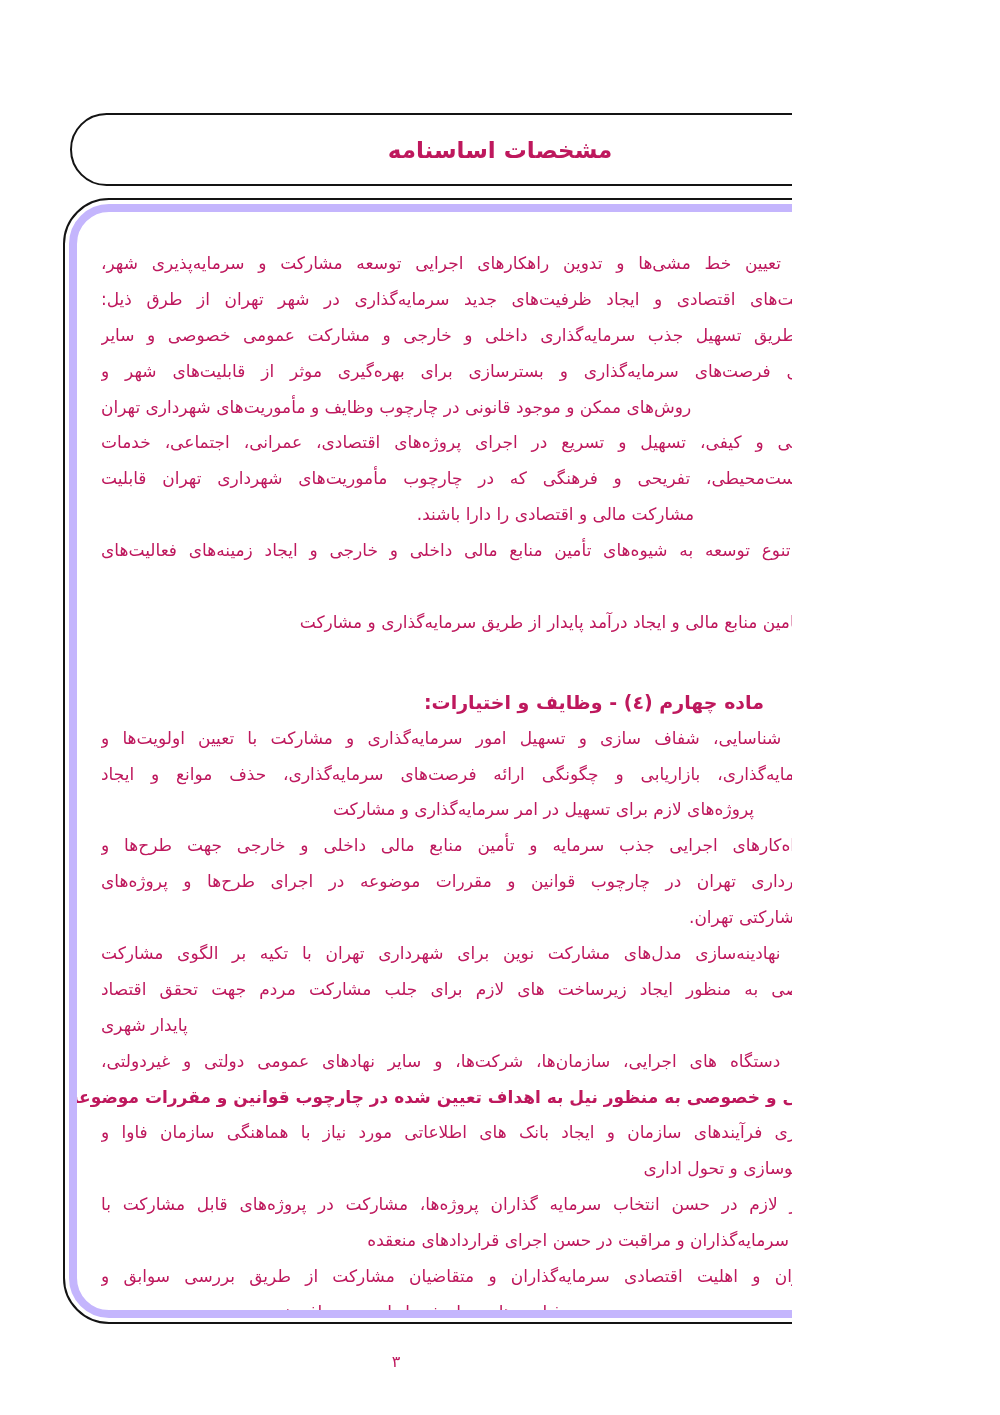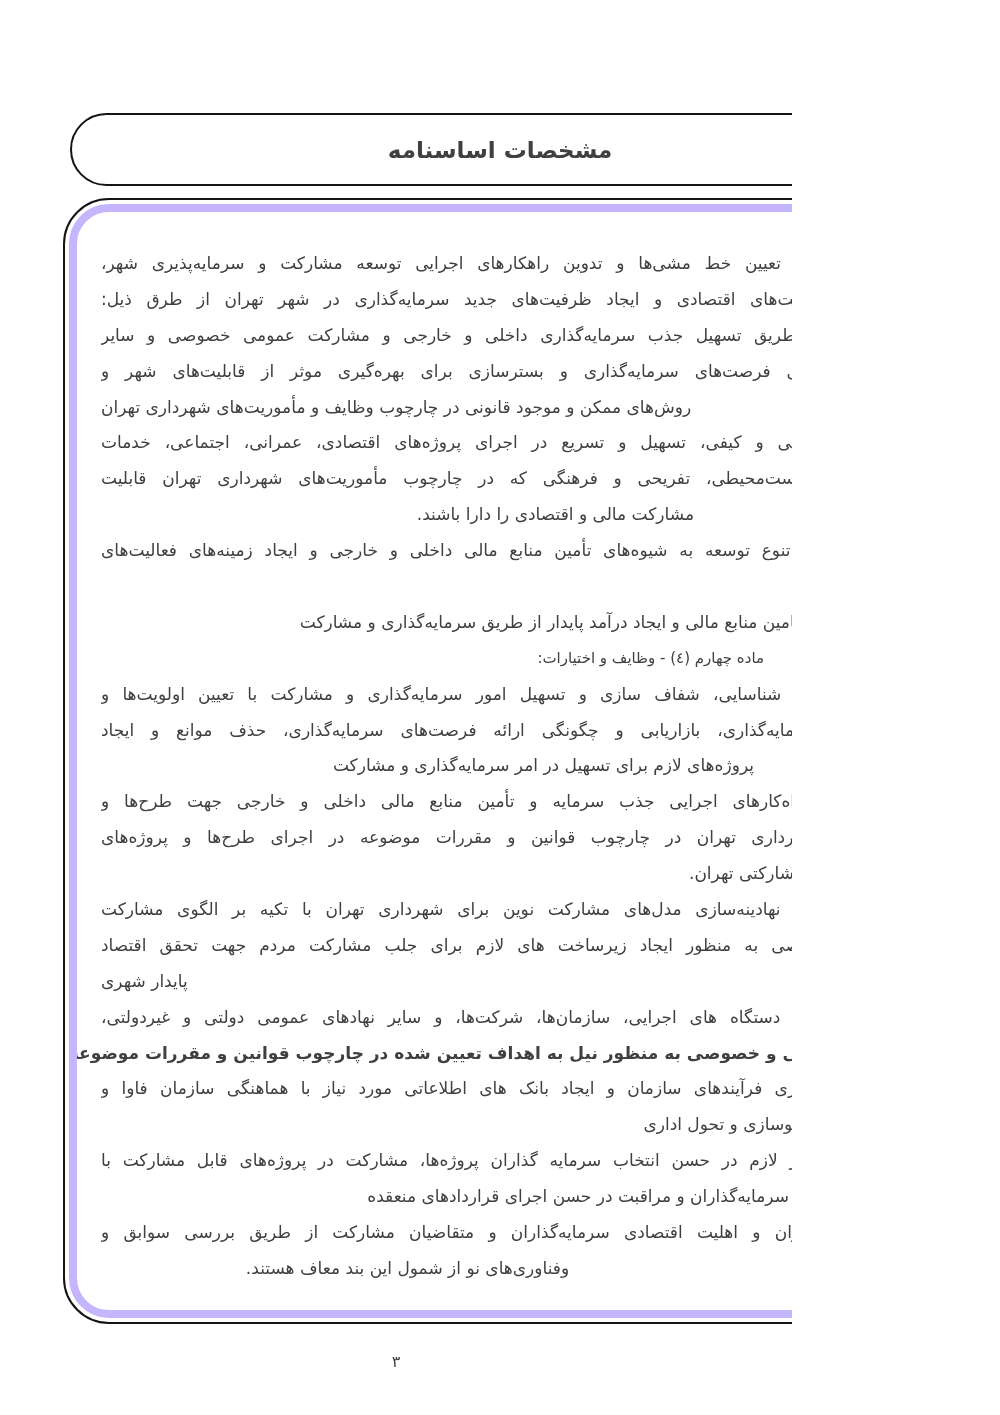--- a/index.html
+++ b/index.html
@@ -1,21 +1,21 @@
 <!DOCTYPE html>
 <html lang="fa"><head>
 <meta charset="utf-8">
 <style>
   html,body{margin:0;padding:0;background:#ffffff;}
   .page{
     position:relative;
     width:792px;height:1415px;
     background:#ffffff;
     font-family:"DejaVu Sans",sans-serif;
-    color:#404040;
+    color:#be185d;
     overflow:hidden;
   }
   
   .logo{position:absolute;top:12px;left:890px;width:100px;height:100px;}
   .logo svg{width:100%;height:100%;}
   
   .title-box{
     position:absolute;top:113px;left:70px;width:860px;height:73px;
     border:2px solid #141414;border-radius:37px;
     box-sizing:border-box;
@@ -40,21 +40,21 @@
     font-size:17px;
     white-space:nowrap;
     box-sizing:border-box;
   }
   .line.just{
     white-space:normal;
     text-align:justify;
     text-align-last:justify;
     overflow:hidden;
   }
-  .line.bold{font-weight:normal;font-size:15px;}
+  .line.bold{font-weight:bold;font-size:19px;margin-top:44px;}
   .page-number{
     position:absolute;top:1352px;left:0;width:100%;
     text-align:center;font-size:16px;direction:rtl;
   }
 </style>
 </head>
 <body>
 
 <div class="page">
 

